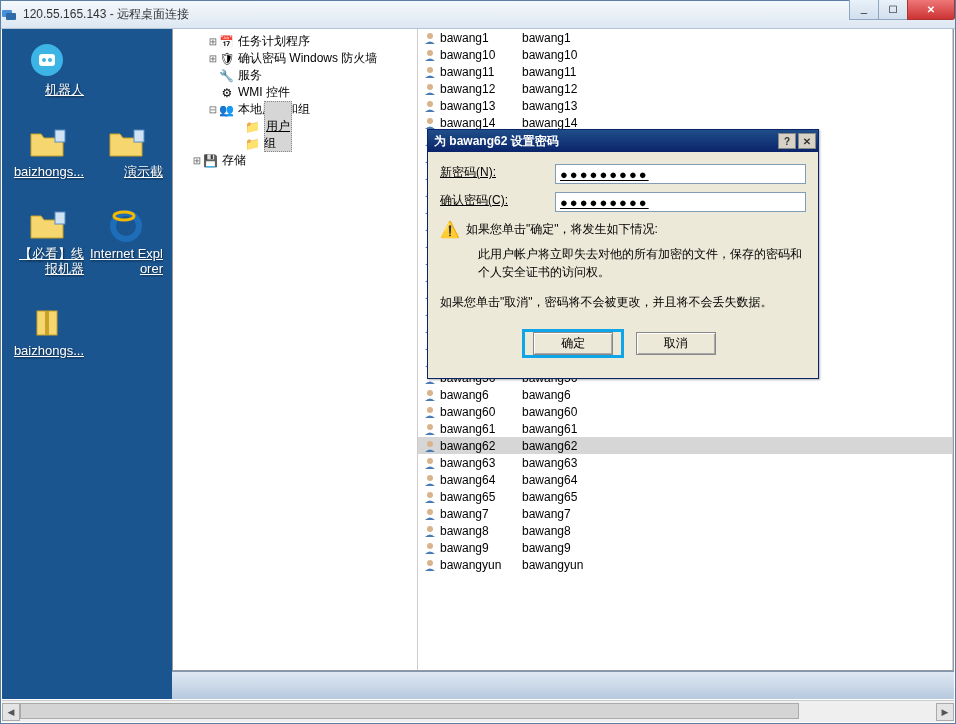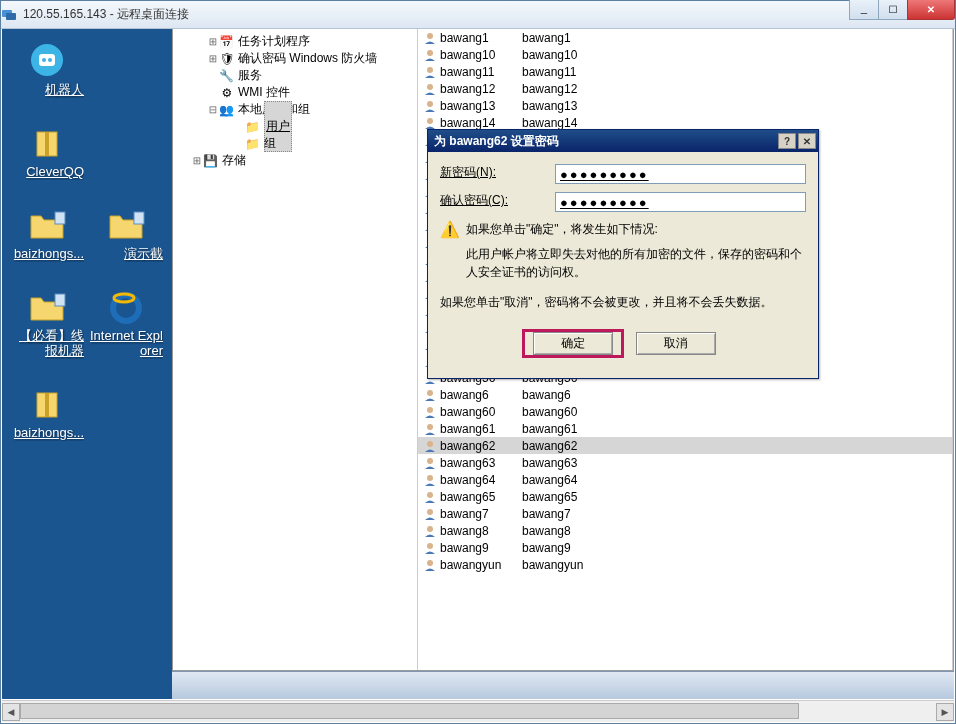--- a/index.html
+++ b/index.html
@@ -52,25 +52,25 @@
   .dialog .dlg-titlebar { height: 22px; background: linear-gradient(to bottom, #1f4e89, #0a246a); color: #fff; display: flex; align-items: center; padding: 0 2px 0 6px; font-size: 12px; }
   .dlg-titlebar .dlg-title { flex: 1; font-weight: bold; }
   .dlg-titlebar .tbtn { width: 18px; height: 16px; background: #d6d2c6; border: 1px solid #888; margin-left: 2px; font-size: 10px; display:flex; align-items:center; justify-content:center; color:#333; font-weight:bold;}
   .dlg-body { padding: 12px 12px 8px 12px; font-size: 12px; color: #000; }
   .form-row { display: flex; align-items: flex-start; margin-bottom: 8px; text-decoration: underline; }
   .form-row label { width: 115px; }
   .form-row input { flex: 1; height: 20px; border: 1px solid #7f9db9; padding: 1px 4px; font-size: 13px; letter-spacing: 2px;}
   .warn-row { display: flex; margin: 6px 0; }
   .warn-icon { width: 20px; margin-right: 6px; font-size: 16px; }
   .warn-text { flex: 1; line-height: 1.5; }
-  .info-text { margin: 6px 0 6px 26px; line-height: 1.5;}
+  .info-text { margin: 6px 0 6px 38px; line-height: 1.5;}
   .info-text2 { margin: 12px 0 8px 0; line-height: 1.5;}
   .dlg-buttons { text-align: center; padding: 10px 0 12px 0; }
   .dlg-btn { width: 80px; height: 23px; margin: 0 8px; background: #ece9d8; border: 1px solid #888; font-size: 12px; box-shadow: 1px 1px 0 #fff inset, -1px -1px 0 #aaa inset;}
-  .highlight-box { border: 3px solid #be185d; display:inline-block; padding: 0px; }
+  .highlight-box { border: 3px solid #0ea5e9; display:inline-block; padding: 0px; }
   
   
   .remote-taskbar { position: absolute; bottom: 0; left: 170px; right: 0; height: 28px; background: linear-gradient(to bottom, #dfe8f3, #b7c9de); border-top: 1px solid #7d97b4; }
   
   
   .outer-scrollbar-h { position: absolute; bottom: 1px; left: 1px; right: 1px; height: 22px; background: #f0f0f0; border-top: 1px solid #ccc; display:flex; align-items:center;}
   .outer-scrollbar-h .sb-btn { width: 18px; height: 18px; background: #e4e4e4; border: 1px solid #aaa; display:flex; align-items:center; justify-content:center; font-size:9px; color:#555;}
   .outer-scrollbar-h .sb-track { flex:1; height:18px; background:#efefef; position:relative;}
   .outer-scrollbar-h .sb-thumb { position:absolute; left:0; top:0; height:16px; width:85%; background:#d4d4d4; border:1px solid #aaa;}
   
@@ -105,29 +105,20 @@
                 <circle cx="20" cy="20" r="16" fill="#3cb4e6"></circle>
                 <rect x="12" y="14" width="16" height="12" rx="3" fill="#fff"></rect>
                 <circle cx="17" cy="20" r="2" fill="#3cb4e6"></circle>
                 <circle cx="23" cy="20" r="2" fill="#3cb4e6"></circle>
               </svg>
             </div>
             <div class="label">机器人</div>
           </div>
         </div>
         <div class="di-row">
-          <div class="di-item">
-            <div class="icon-box">
-              <svg width="40" height="40" viewBox="0 0 40 40">
-                <rect x="10" y="10" width="20" height="24" fill="#f6d66e" stroke="#c9a227"></rect>
-                <rect x="18" y="10" width="4" height="24" fill="#c9a227"></rect>
-              </svg>
-            </div>
-            <div class="label">CleverQQ</div>
-          </div>
         </div>
         <div class="di-row">
           <div class="di-item">
             <div class="icon-box">
               <svg width="40" height="40" viewBox="0 0 40 40">
                 <path d="M4 12 h10 l3 4 h19 v18 h-32 z" fill="#f6d66e" stroke="#c9a227"></path>
                 <rect x="28" y="8" width="10" height="12" fill="#cfe3f5" stroke="#5a8cc0"></rect>
               </svg>
             </div>
             <div class="label">baizhongs...</div>

